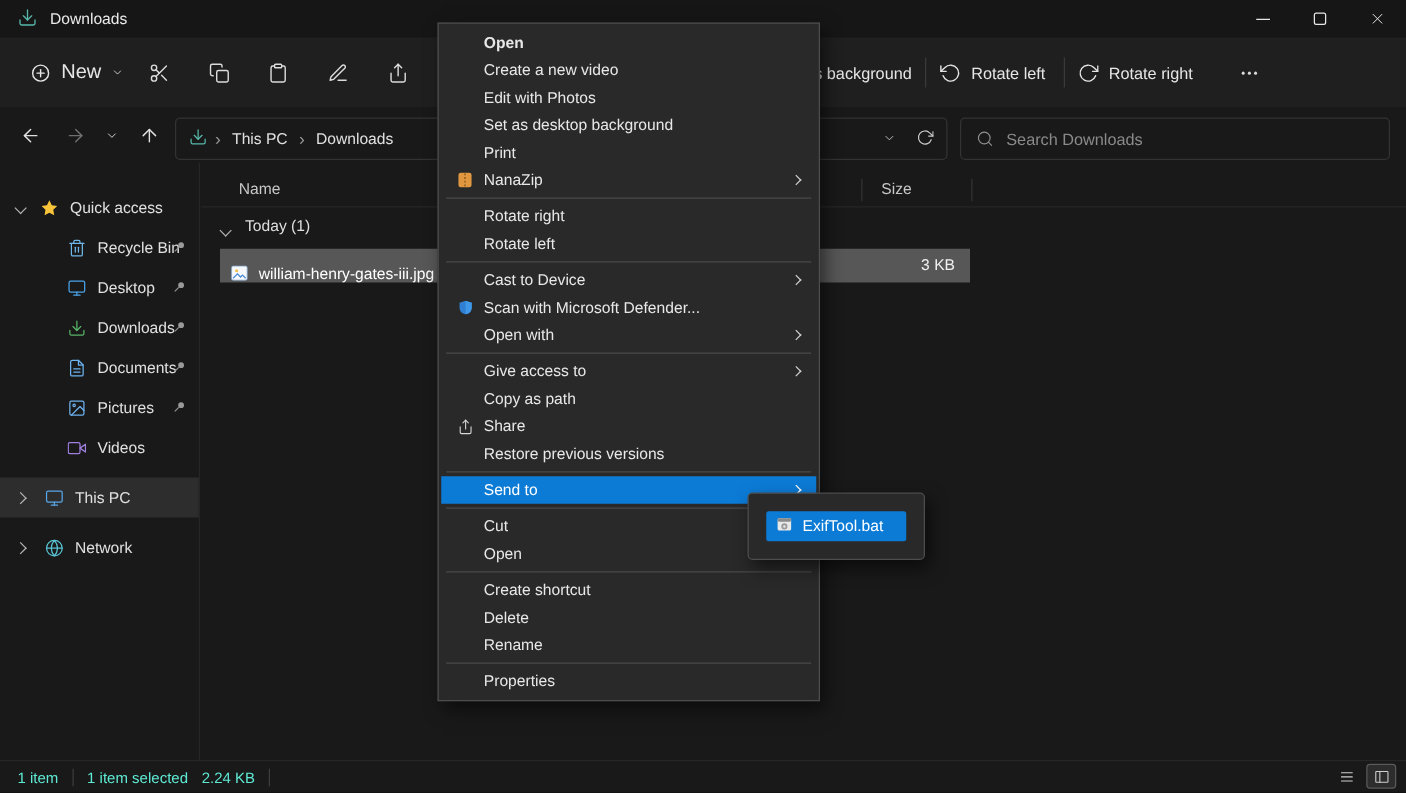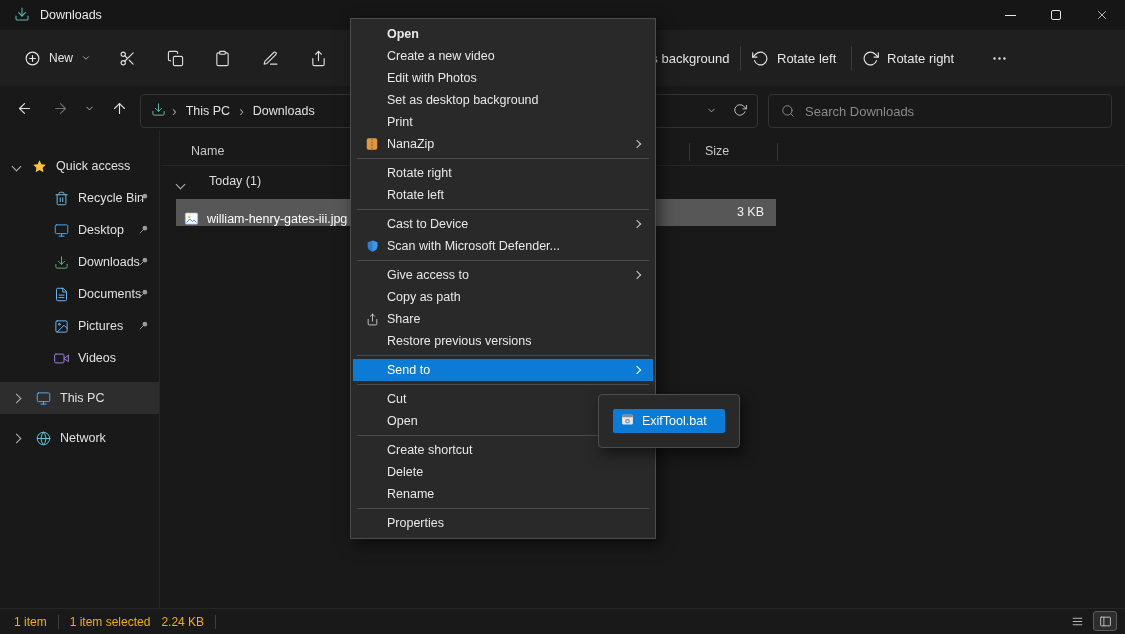--- a/index.html
+++ b/index.html
@@ -12,21 +12,21 @@
   
   .titlebar{position:absolute;top:0;left:0;right:0;height:30px;background:#161616;display:flex;align-items:center;padding-left:14px;gap:10px}
   .tb-title{font-size:12.5px;color:#eaeaea}
   .win-controls{position:absolute;right:0;top:0;height:30px;display:flex}
   .wc{width:46px;height:30px;display:flex;align-items:center;justify-content:center;color:#e6e6e6}
   .wc-min{width:11px;height:1px;background:#e6e6e6;display:block}
   .wc-max{width:10px;height:10px;border:1px solid #e6e6e6;border-radius:2px;display:block}
 
   
   .toolbar{position:absolute;top:30px;left:0;right:0;height:56px;background:#1f1f1f}
-  .newbtn{position:absolute;left:12px;top:11px;height:34px;display:flex;align-items:center;gap:8px;padding:0 12px;font-size:12px;border-radius:4px;color:#e6e6e6}
+  .newbtn{position:absolute;left:12px;top:11px;height:34px;display:flex;align-items:center;gap:8px;padding:0 12px;font-size:16px;border-radius:4px;color:#e6e6e6}
   .icobtn{position:absolute;top:12px;width:34px;height:32px;display:flex;align-items:center;justify-content:center;color:#dcdcdc;border-radius:4px}
   .tbtxt{position:absolute;top:12px;height:32px;display:flex;align-items:center;gap:8px;color:#e6e6e6;font-size:13px;border-radius:4px;white-space:nowrap}
   .tbsep{position:absolute;top:16px;width:1px;height:24px;background:#3a3a3a}
 
   
   .addr{position:absolute;top:86px;left:0;right:0;height:44px;background:#191919}
   .navbtn{position:absolute;top:7px;width:32px;height:30px;display:flex;align-items:center;justify-content:center;color:#e0e0e0;border-radius:4px}
   .navbtn.dis{color:#6f6f6f}
   .crumbbox{position:absolute;left:140px;top:8px;width:618px;height:34px;border:1px solid #333;border-radius:4px;display:flex;align-items:center;padding:0 10px;gap:6px;background:#191919}
   .crumb{color:#e0e0e0;padding:0 3px;white-space:nowrap}
@@ -48,26 +48,26 @@
   .side-row .pin{position:absolute;right:10px;top:10px}
   .side-row.sel{background:#2d2d2d}
   .mt8{margin-top:8px}
 
   
   .main{position:absolute;top:130px;left:161px;right:0;bottom:26px}
   .cols{position:absolute;top:8px;left:0;right:0;height:28px;border-bottom:1px solid #262626;color:#c7c7c7}
   .col-name{position:absolute;left:30px;top:6px}
   .col-size{position:absolute;left:544px;top:6px}
   .colsep{position:absolute;top:5px;width:1px;height:18px;background:#333}
-  .group{position:absolute;top:44px;left:16px;display:flex;align-items:flex-end;gap:25px;color:#dedede}
+  .group{position:absolute;top:44px;left:16px;display:flex;align-items:flex-end;gap:12px;color:#dedede}
   .filerow{position:absolute;top:69px;left:15px;width:600px;height:27px;background:#575757;display:flex;align-items:flex-end;gap:8px;padding:0 8px;color:#fff}
   .filesize{position:absolute;right:12px;top:6px;color:#f0f0f0}
 
   
-  .status{position:absolute;left:0;right:0;bottom:0;height:26px;border-top:1px solid #262626;display:flex;align-items:center;padding-left:14px;gap:11px;color:#eab308;font-size:12px;background:#191919}
+  .status{position:absolute;left:0;right:0;bottom:0;height:26px;border-top:1px solid #262626;display:flex;align-items:center;padding-left:14px;gap:11px;color:#5eead4;font-size:12px;background:#191919}
   .vsep{width:1px;height:14px;background:#3d3d3d}
   .viewbtns{position:absolute;right:8px;top:2px;display:flex;gap:4px}
   .viewbtn{width:24px;height:20px;display:flex;align-items:center;justify-content:center;color:#cfcfcf;border:1px solid transparent;border-radius:3px}
   .viewbtn.active{border-color:#5a5a5a;background:#2d2d2d}
 
   
   .cmenu{position:absolute;left:350px;top:18px;width:306px;background:#292929;border:1px solid #4d4d4d;box-shadow:4px 6px 14px rgba(0,0,0,.55);padding:4px 2px;z-index:100}
   .mi{position:relative;height:22px;line-height:22px;padding-left:34px;padding-right:26px;color:#e8e8e8;white-space:nowrap}
   .mi.bold{font-weight:700}
   .mi-ico{position:absolute;left:11px;top:3px;width:16px;height:16px;display:flex;align-items:center;justify-content:center}
@@ -421,20 +421,24 @@
     </div>
     <div class="mi">
       <span class="mi-ico">
           <svg width="13" height="14" viewBox="0 0 24 24">
             <path d="M12 2l9 3v7c0 5.5-4 9.5-9 10-5-.5-9-4.5-9-10V5z" fill="#2f7fd3"></path>
             <path d="M12 2l9 3v7c0 5.5-4 9.5-9 10z" fill="#3f97e8"></path>
           </svg>
         </span>
       <span>Scan with Microsoft Defender...</span>
     </div>
+    <div class="mi">
+      <span>Open with</span>
+      <span class="mi-arrow"></span>
+    </div>
     <div class="msep"></div>
     <div class="mi">
       <span>Give access to</span>
       <span class="mi-arrow"></span>
     </div>
     <div class="mi"><span>Copy as path</span></div>
     <div class="mi">
       <span class="mi-ico">
           <svg width="13" height="13" viewBox="0 0 24 24" class="fi" style="color:#d8d8d8">
             <path d="M4 12v8a2 2 0 0 0 2 2h12a2 2 0 0 0 2-2v-8"></path>

